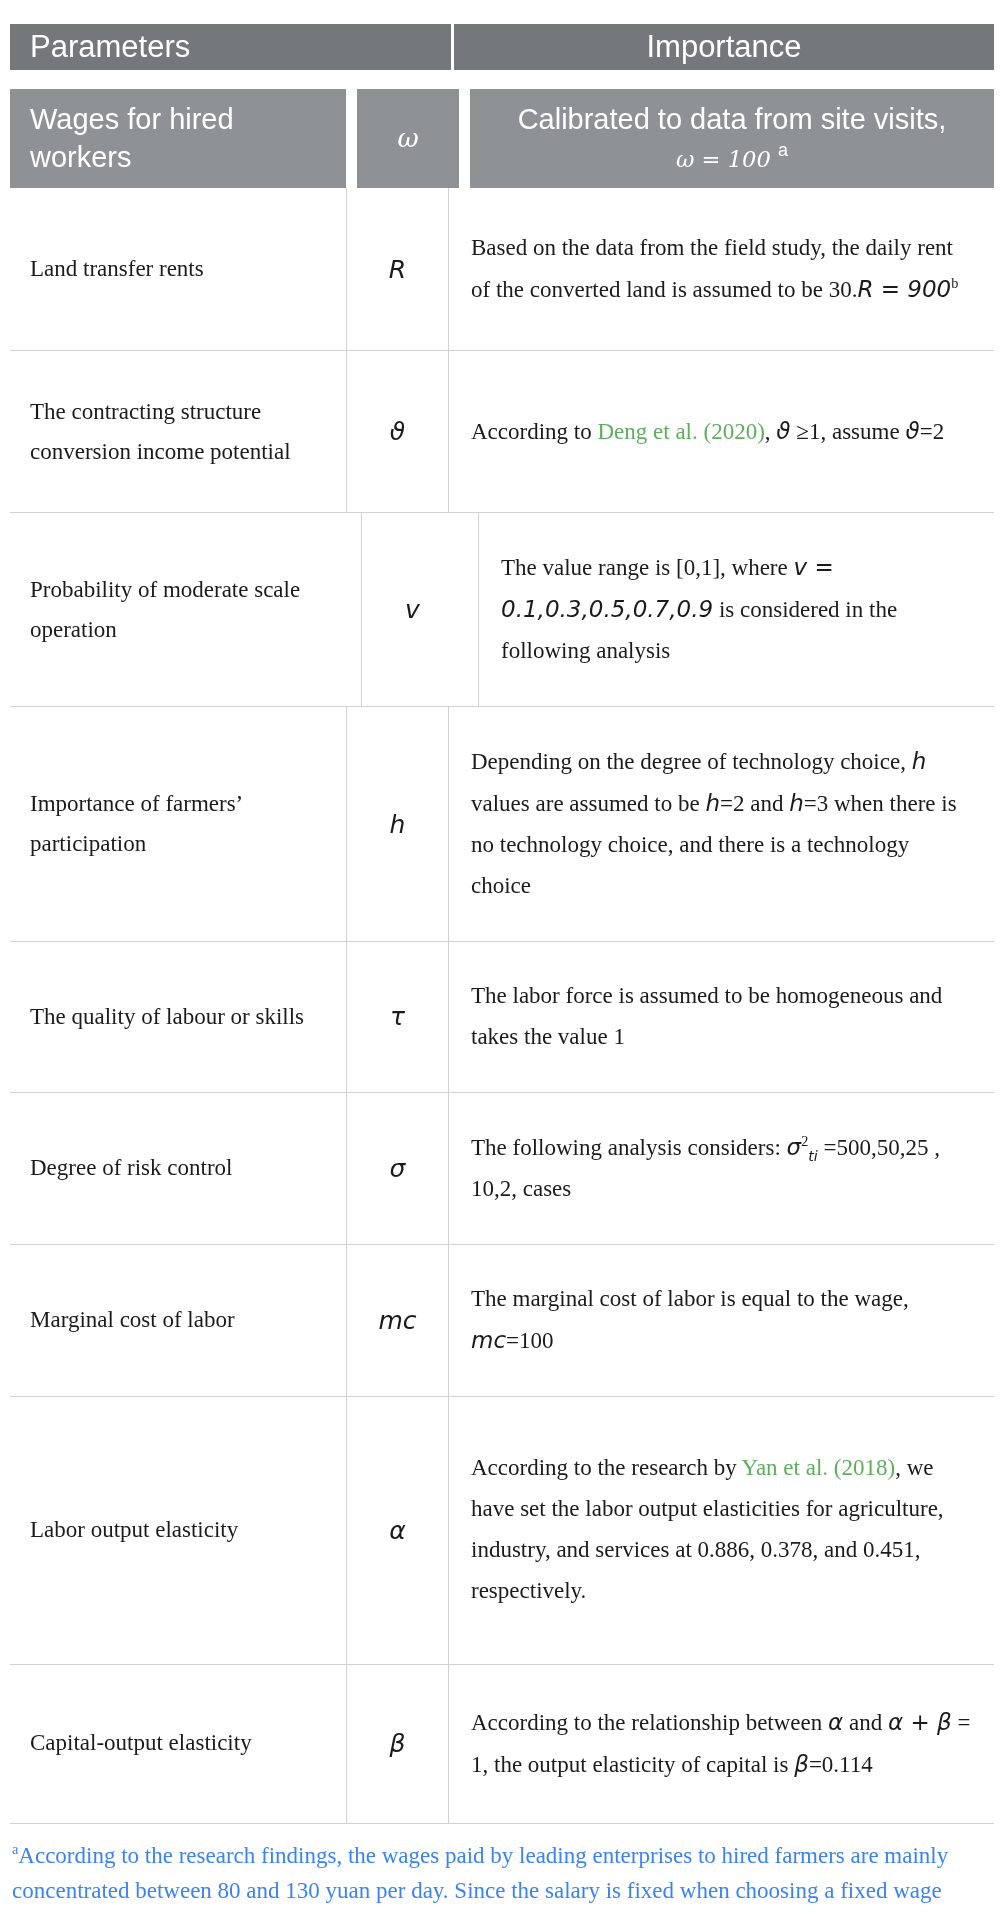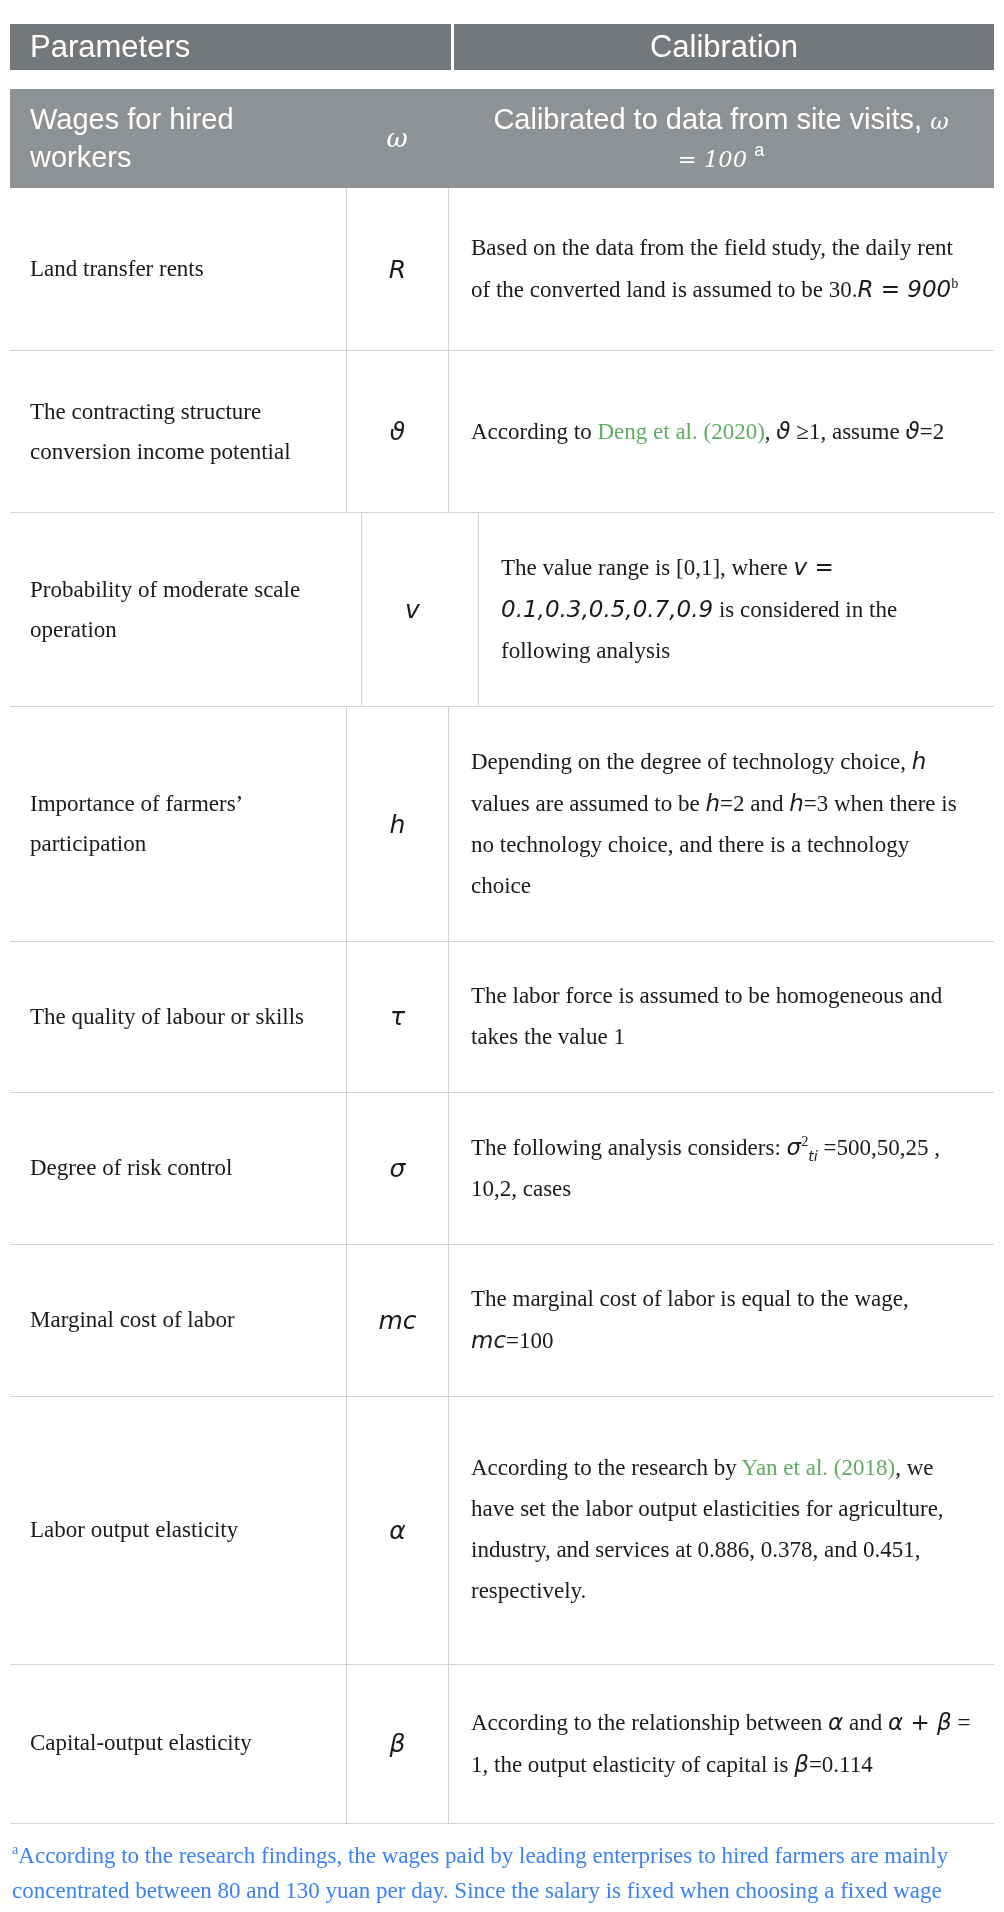--- a/index.html
+++ b/index.html
@@ -13,21 +13,21 @@
   html,body{margin:0;padding:0;background:#ffffff;}
   body{
     width:1004px;height:1912px;overflow:hidden;
     font-family:"Liberation Serif","DejaVu Serif",serif;
     color:var(--text);
   }
   .page{padding:8px 10px 0 10px;}
   .table{width:984px;}
   .row{display:grid;grid-template-columns:336px 102px 1fr;}
   .row.head1{grid-template-columns:441px 1fr;column-gap:3px;margin-bottom:3px;min-height:62px;}
-  .row.head2{column-gap:0;min-height:106px;}
+  .row.head2{column-gap:11px;min-height:106px;}
   .head1 .cell,.head2 .cell{
     color:#ffffff;
     font-family:"Liberation Sans","DejaVu Sans",sans-serif;
     font-weight:400;
     margin-top:16px;
   }
   .head1 .cell{background:var(--header-dark);font-size:31px;}
   .head2 .cell{background:var(--header-light);font-size:29px;line-height:1.3;}
   .cell{display:flex;align-items:center;}
   .cin{width:100%;}
@@ -68,21 +68,21 @@
 <body>
 
 <div class="page">
   <div class="table">
 
     <div class="row head1">
       <div class="cell hc1 pad-left">
         <div class="cin">Parameters</div>
       </div>
       <div class="cell hc2">
-        <div class="cin t-center">Calibration</div>
+        <div class="cin t-center">Importance</div>
       </div>
     </div>
 
     <div class="row head2">
       <div class="cell c1 pad-left">
         <div class="cin">Wages for hired workers</div>
       </div>
       <div class="cell c2">
         <div class="cin">ω</div>
       </div>

